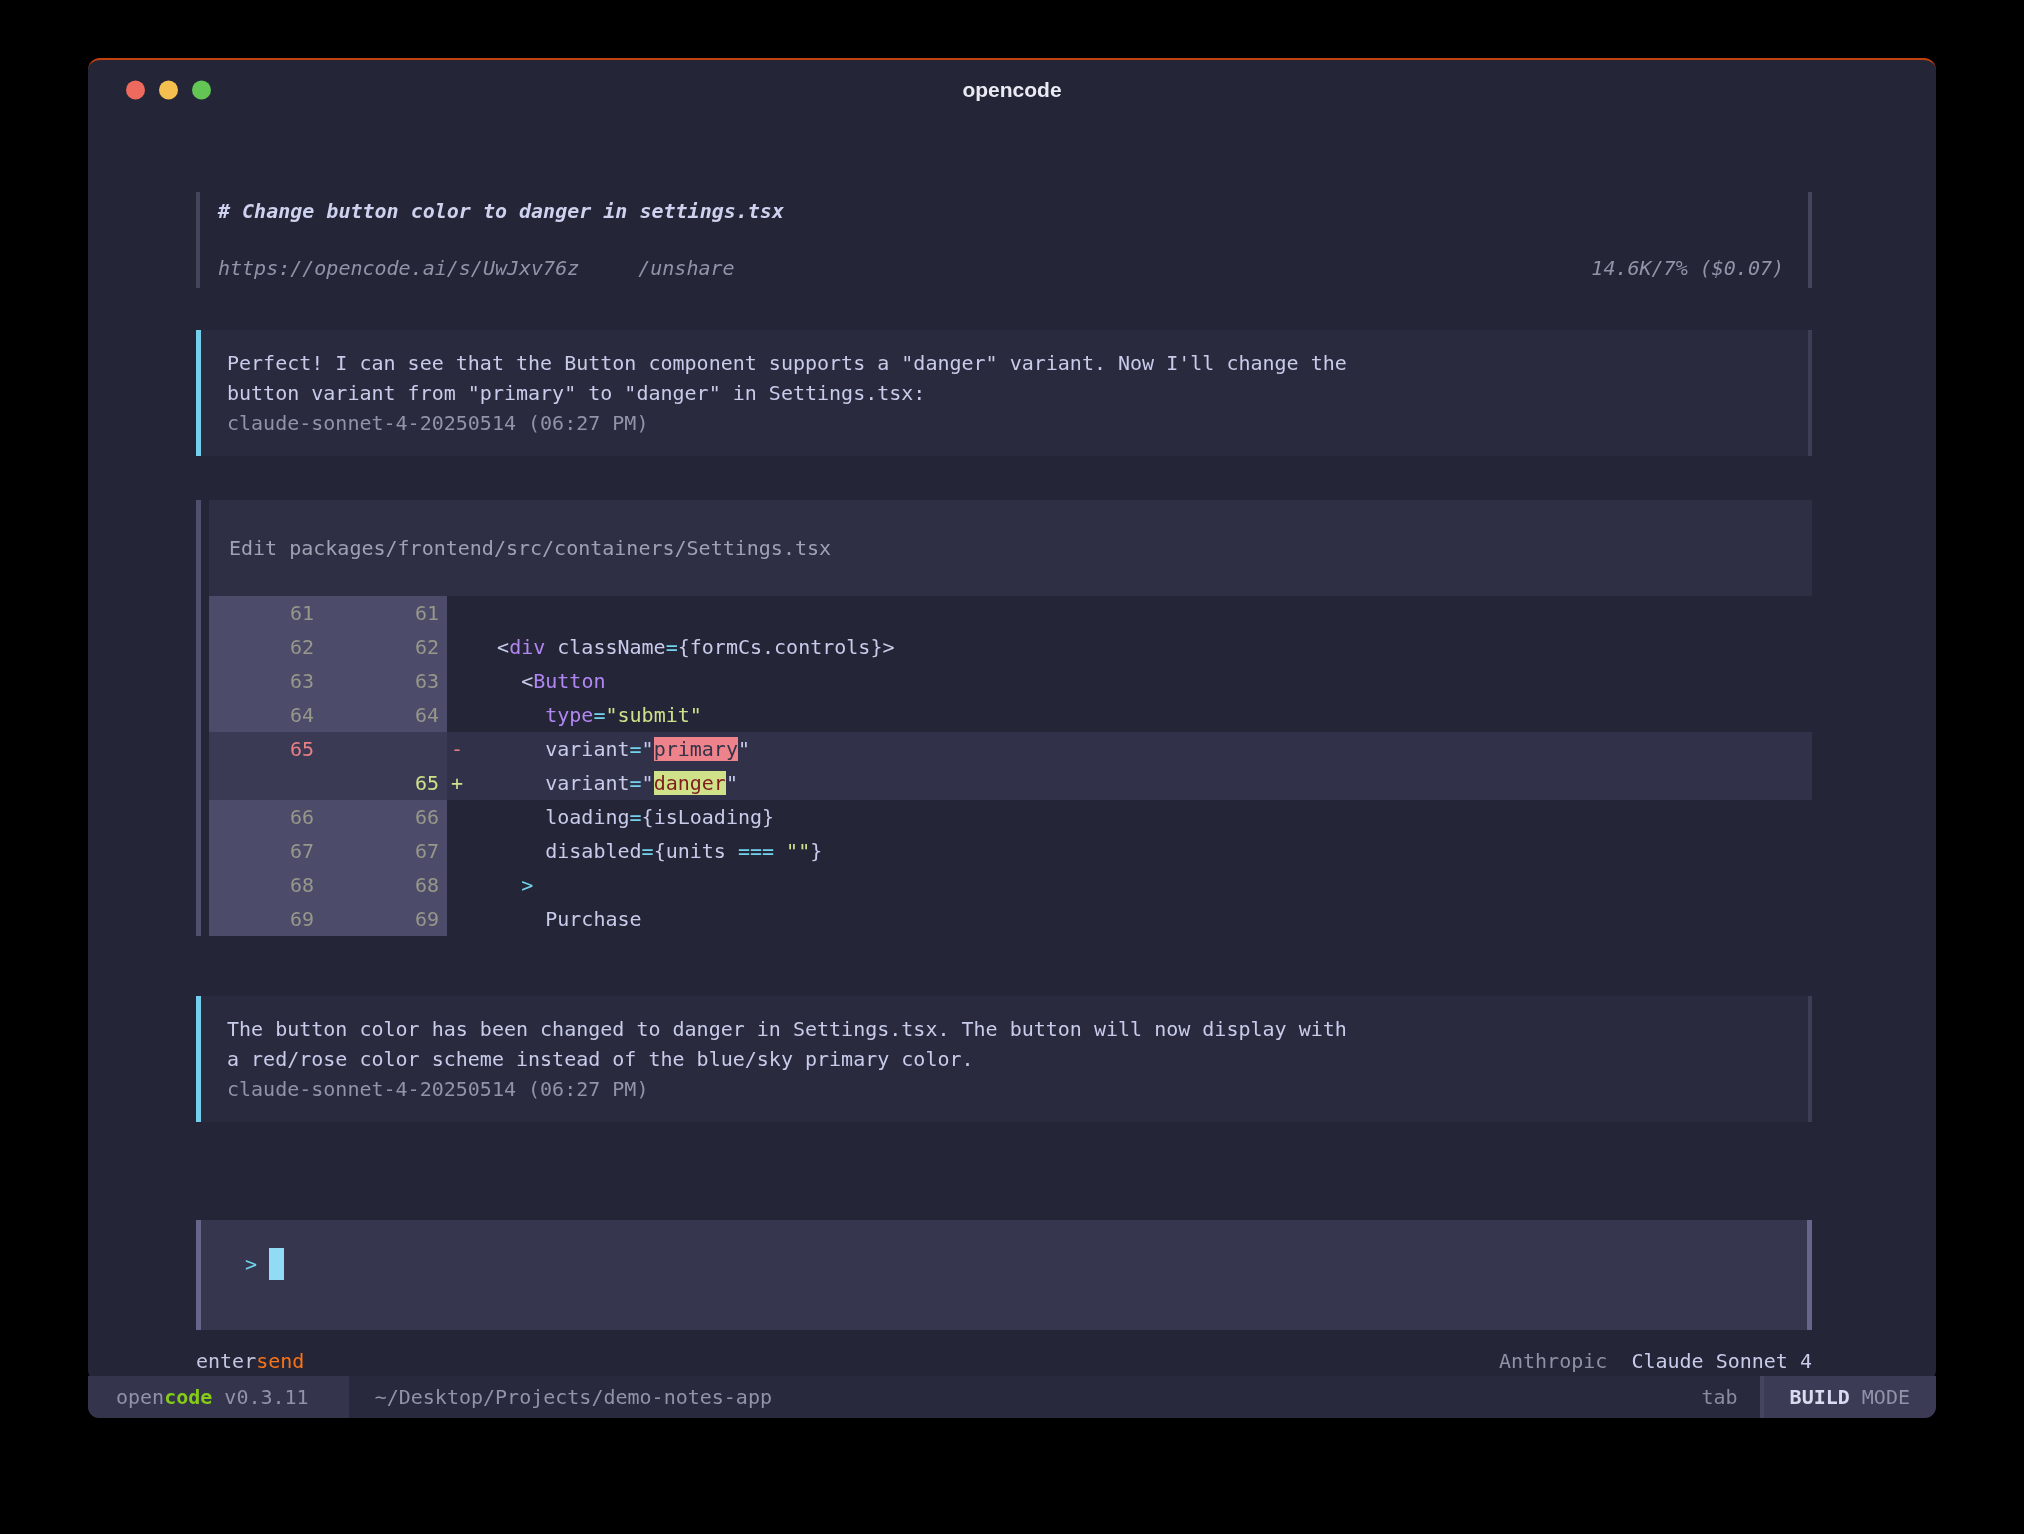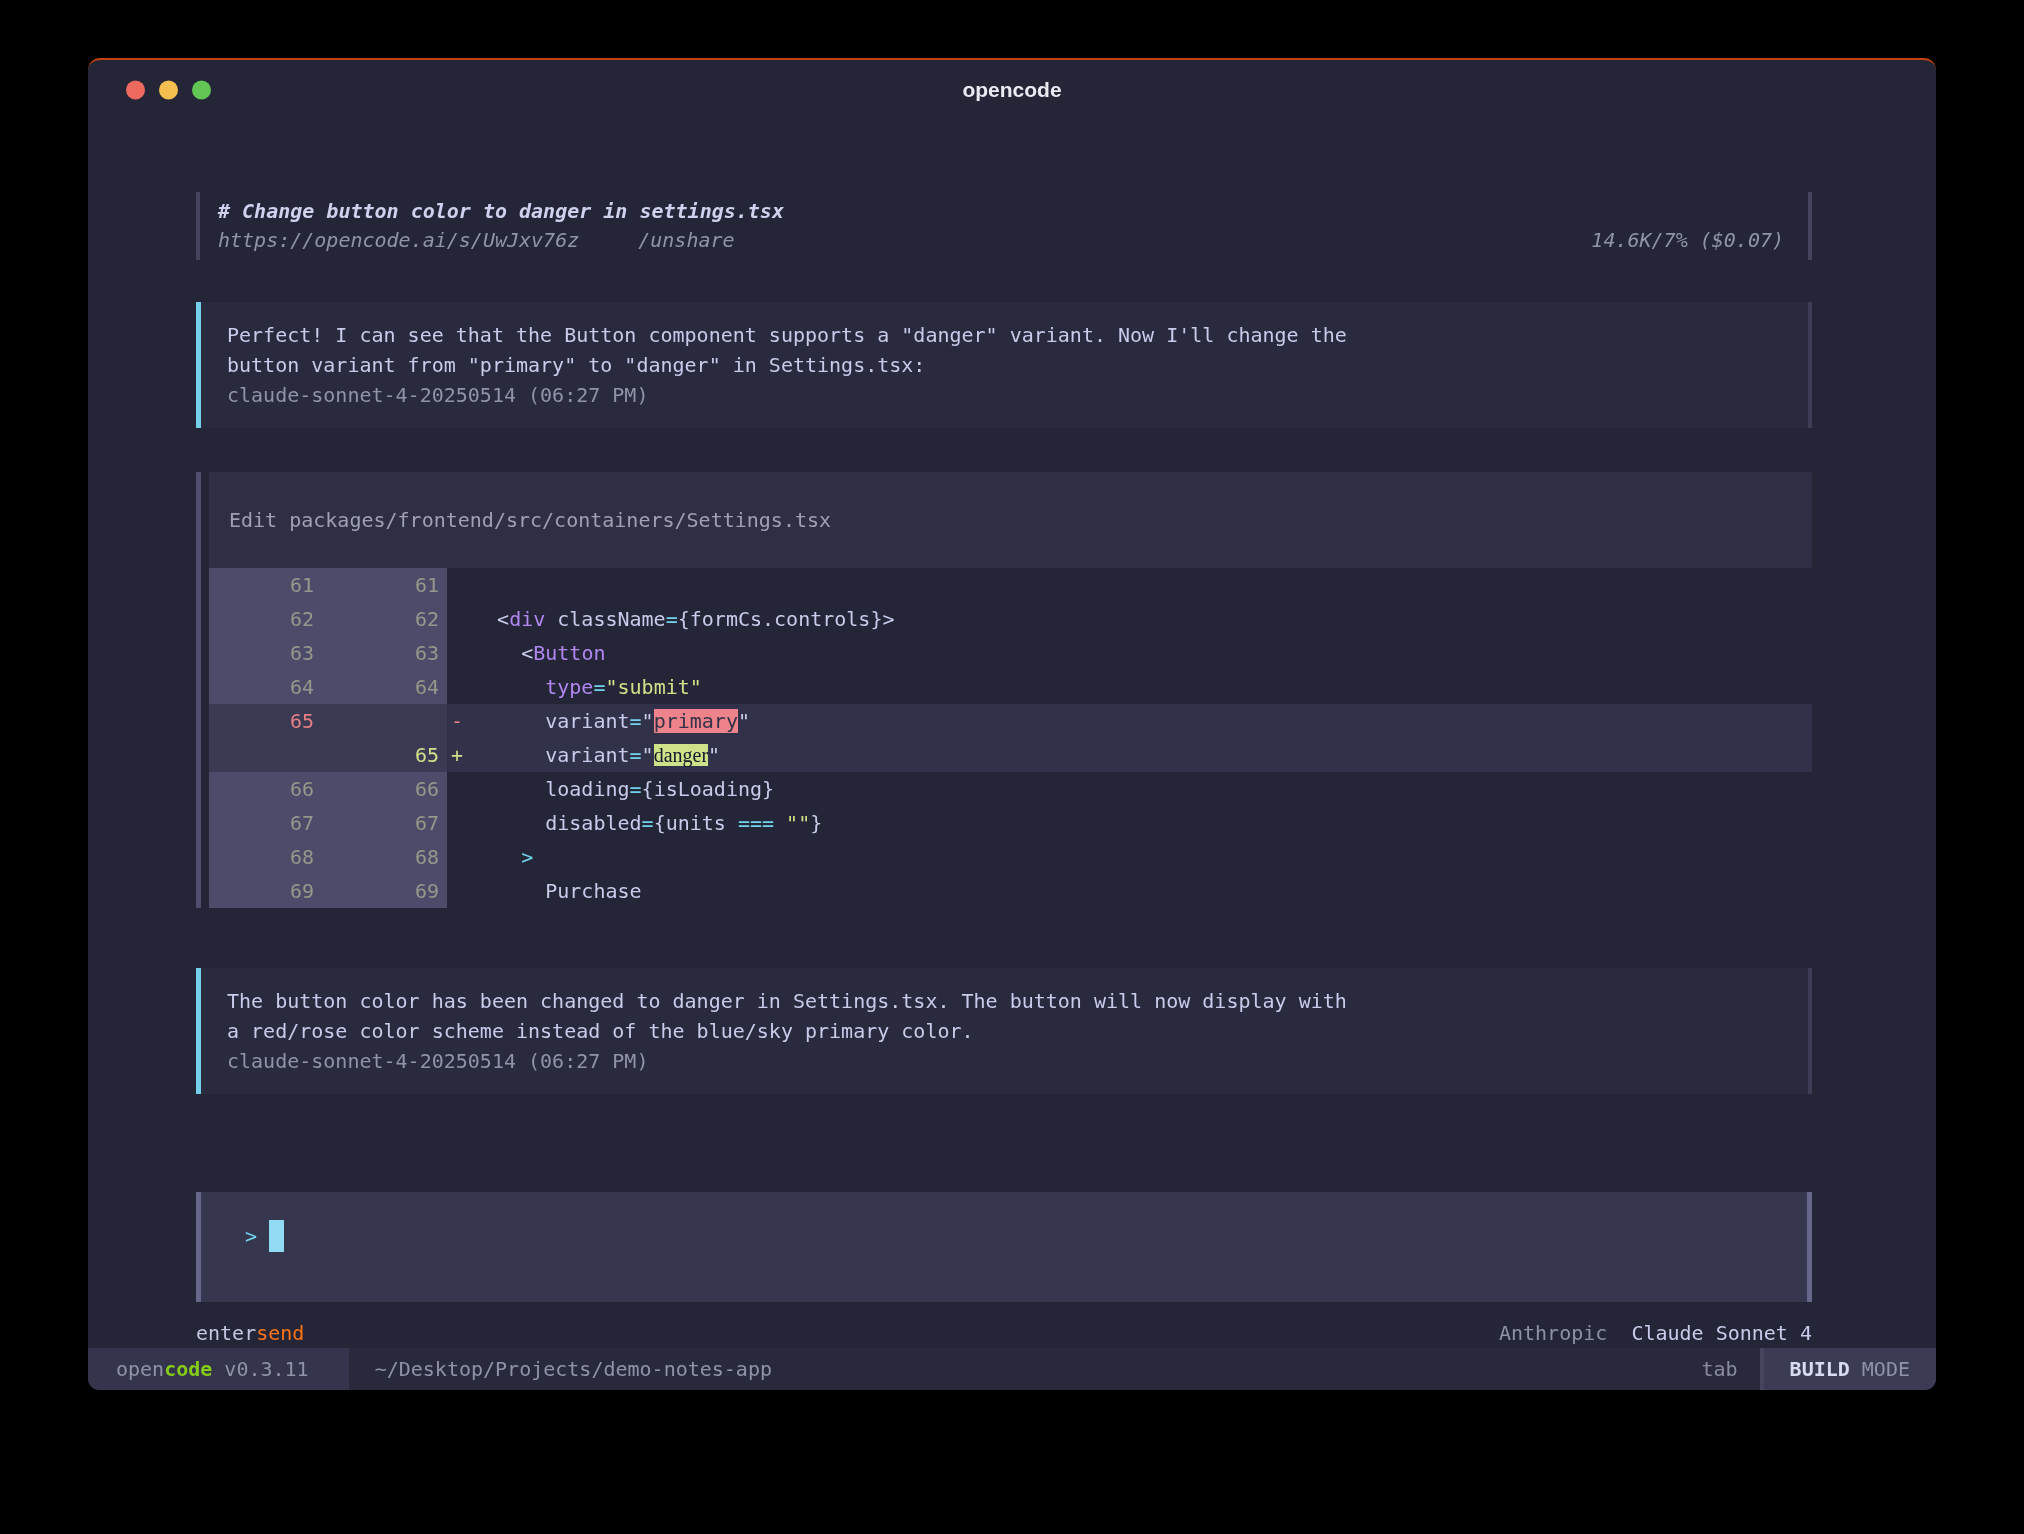--- a/index.html
+++ b/index.html
@@ -30,21 +30,21 @@
   .main { flex:1 1 auto; padding:72px 124px 0 108px; display:flex; flex-direction:column; }
 
   
   .hdr {
     border-left:4px solid #44445c; border-right:4px solid #44445c;
     padding:5px 24px 5px 18px; line-height:29px;font-style:italic;
   }
   .hdr-title { font-weight:700; color:#ced2ee; }
   .hdr-sub { display:flex; align-items:baseline; color:#9193a8;gap:33px; }
   .hdr-url { color:#9193a8; }
-  .hdr-share { margin-left:26px; color:#9193a8; }
+  .hdr-share { margin-left:26px; color:#9193a8;margin-top:28px; }
   .hdr-usage { margin-left:auto; color:#9193a8; }
 
   
   .msg {
     margin-top:42px;
     background:#2a2a3f;
     border-left:5px solid #74cfec;
     border-right:4px solid #3d3d55;
     padding:18px 24px 18px 26px;
     line-height:30px;
@@ -71,21 +71,21 @@
   .diff-row.added  .gut-new { color:#cfe189; }
   .marker { width:26px; padding-left:4px; flex:0 0 auto; }
   .diff-row.removed .marker { color:#e87f84; }
   .diff-row.added  .marker { color:#cfe189; }
   pre.code { margin:0; font:inherit; white-space:pre; }
   .seg-fg { color:#c8ccea; }
   .seg-purple { color:#b187f2; }
   .seg-cyan { color:#72d3ec; }
   .seg-green { color:#cfe189; }
   .seg-removed-word { color:#33334a; background:#ee838b; }
-  .seg-added-word { color:#0f172a; background:#cfe189;font-family:Liberation Serif, serif; }
+  .seg-added-word { color:#7f1d1d; background:#cfe189; }
 
   
   .input-box {
     margin-top:98px; height:110px; background:#36364e;
     border-left:5px solid #66668a; border-right:5px solid #66668a;
     padding:28px 0 0 44px; display:flex; align-items:flex-start;
   }
   .prompt-char { color:#72d3ec; line-height:32px; }
   .cursor { display:inline-block; width:15px; height:32px; background:#92dbf4; margin-left:12px; }
 

